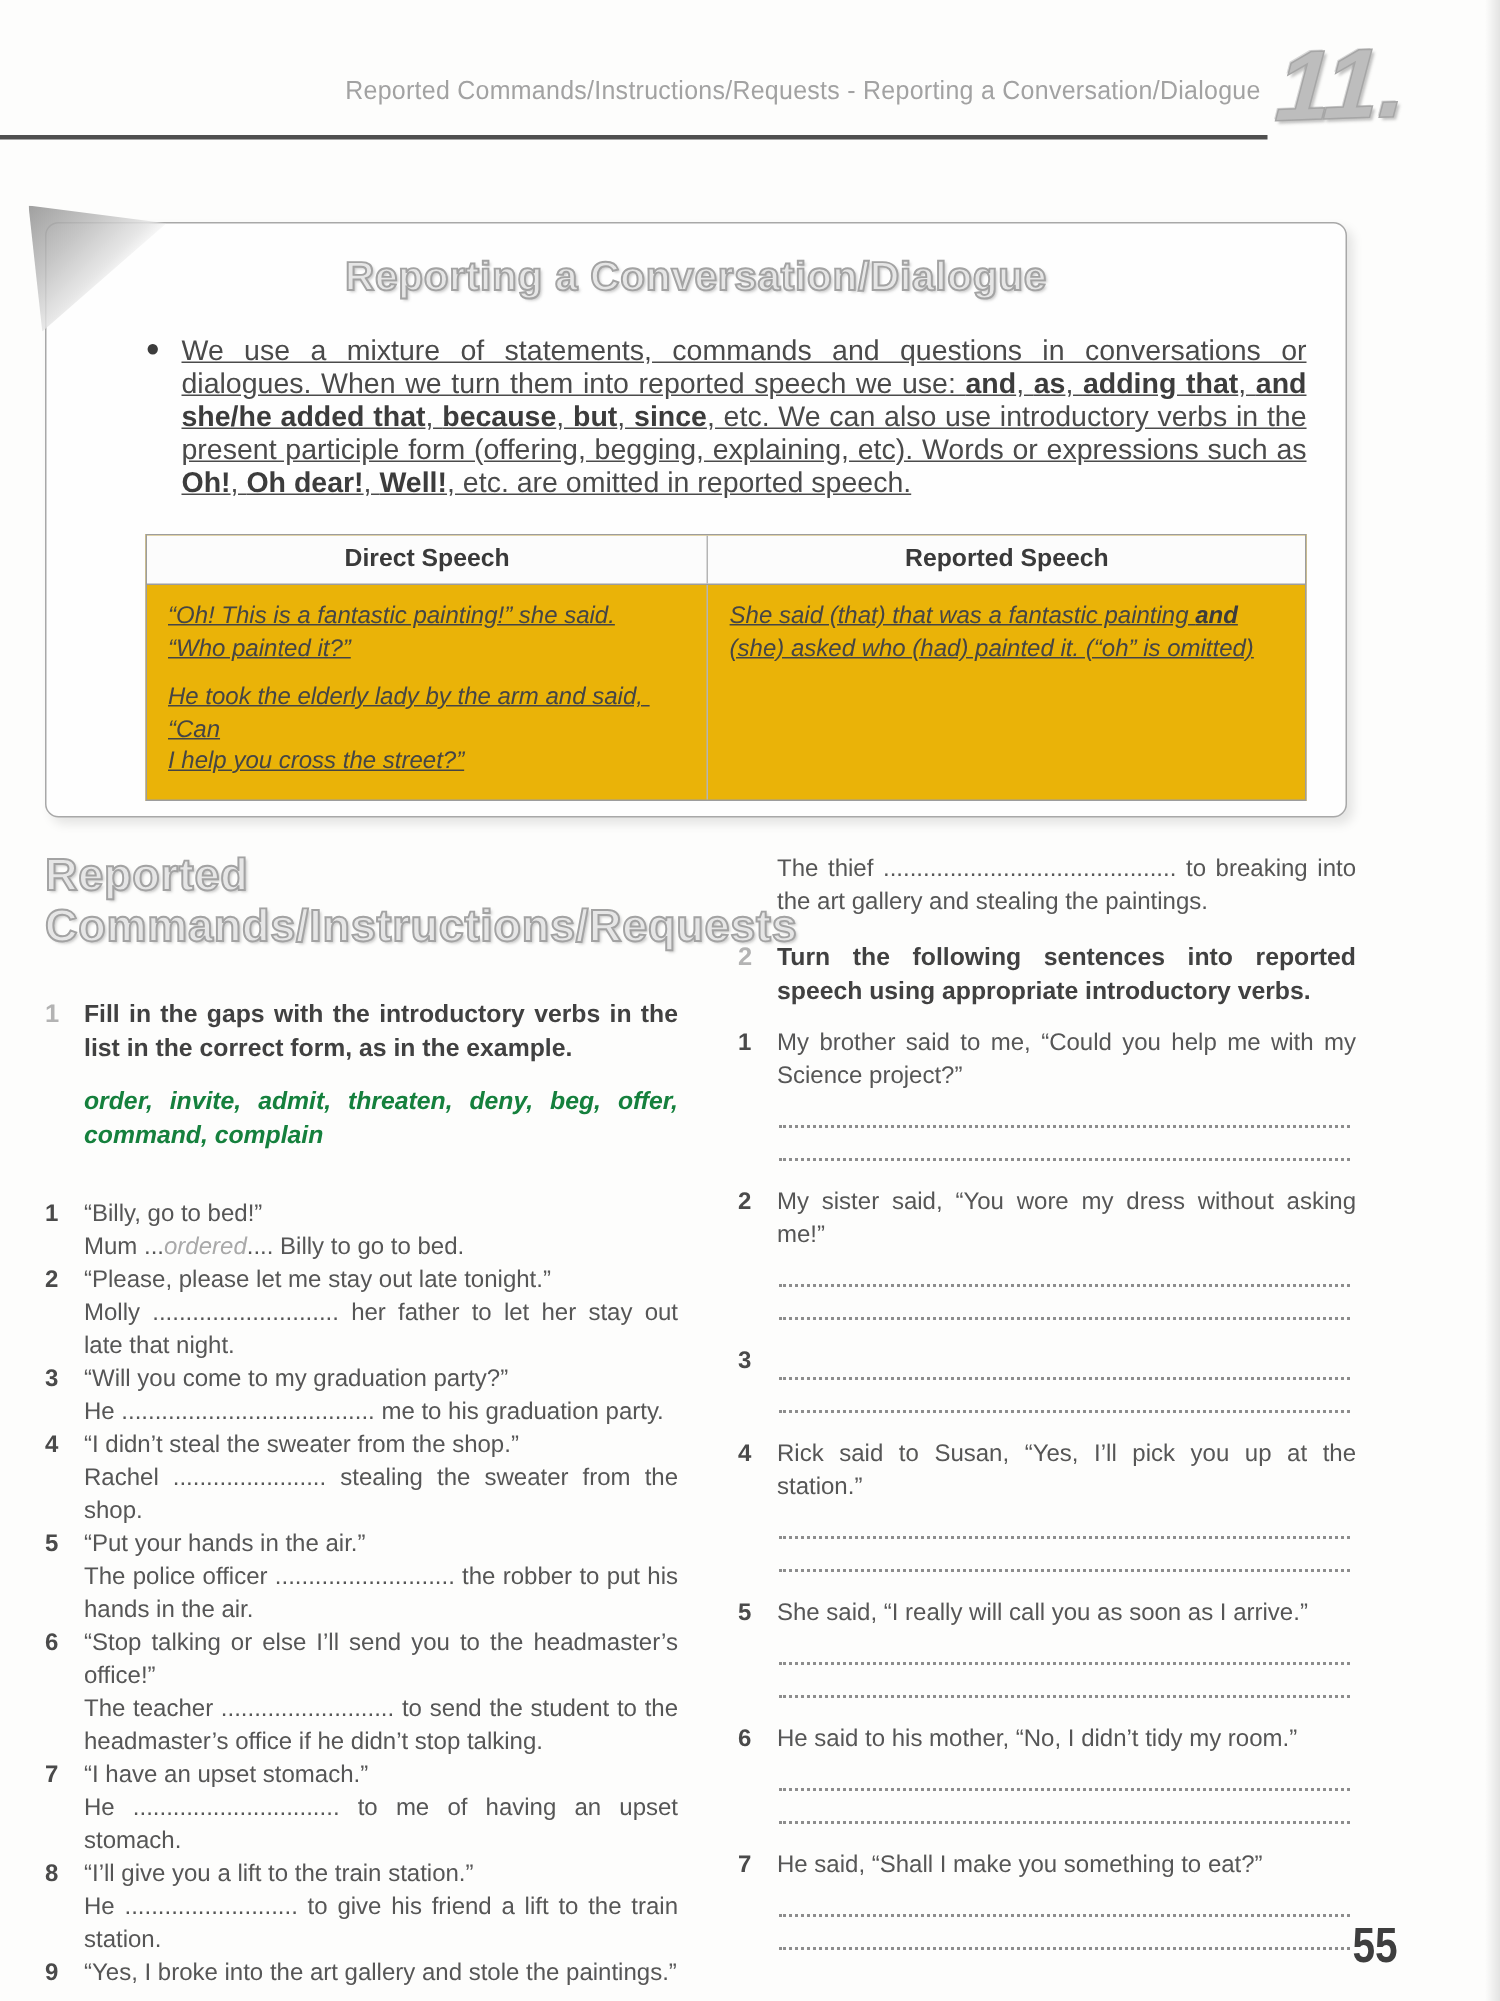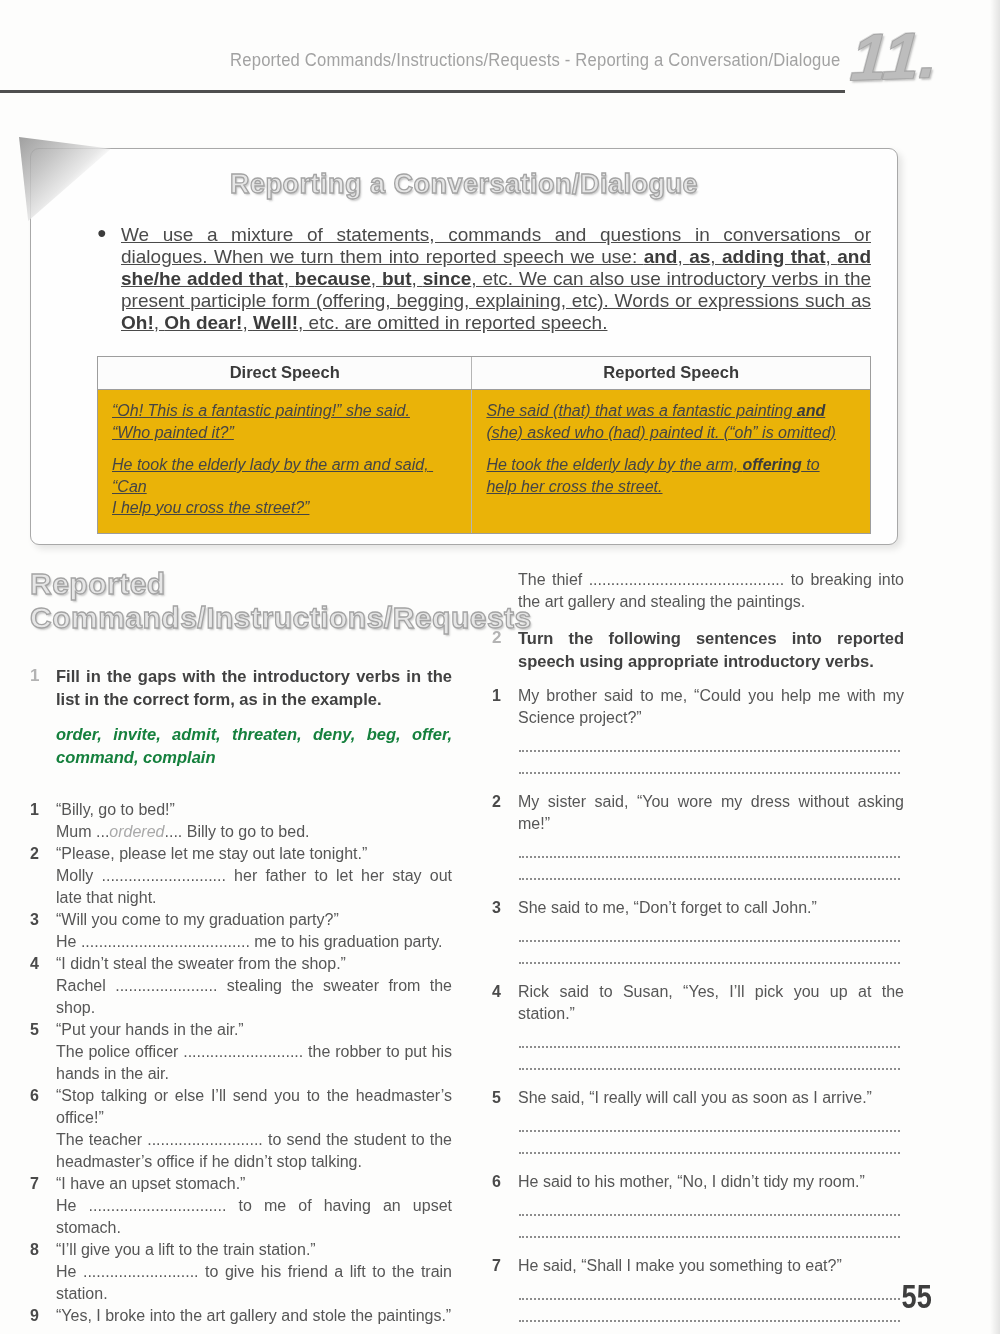--- a/index.html
+++ b/index.html
@@ -143,22 +143,20 @@
     <div class="tbl-body">
       <div class="cell cell-l rich" id="direct-cell">
           <p><span>“Oh! This is a fantastic painting!” she said.
 “Who painted it?”</span></p>
           <p><span>He took the elderly lady by the arm and said, “Can
 I help you cross the street?”</span></p>
         </div>
       <div class="cell cell-r rich" id="reported-cell">
           <p><span>She said (that) that was a fantastic painting </span><span class=" b">and</span><span>
 (she) asked who (had) painted it. (“oh” is omitted)</span></p>
-          <p><span>He took the elderly lady by the arm, </span><span class=" b">offering</span><span> to
-help her cross the street.</span></p>
         </div>
     </div>
   </div>
 </div>
 
 <div class="columns">
   <div class="col-left">
     <div class="section-heading outline-heading">Reported Commands/Instructions/Requests</div>
     <div class="ex-header">
       <div class="ex-num">1</div>
@@ -254,21 +252,20 @@
             <div>My sister said, “You wore my dress without asking me!”</div>
             <div class="answer-lines">
               <div class="dotline"></div>
               <div class="dotline"></div>
             </div>
           </div>
         </div>
         <div class="item ex2-item">
           <div class="num">3</div>
           <div class="body">
-            <div>She said to me, “Don’t forget to call John.”</div>
             <div class="answer-lines">
               <div class="dotline"></div>
               <div class="dotline"></div>
             </div>
           </div>
         </div>
         <div class="item ex2-item">
           <div class="num">4</div>
           <div class="body">
             <div>Rick said to Susan, “Yes, I’ll pick you up at the station.”</div>

